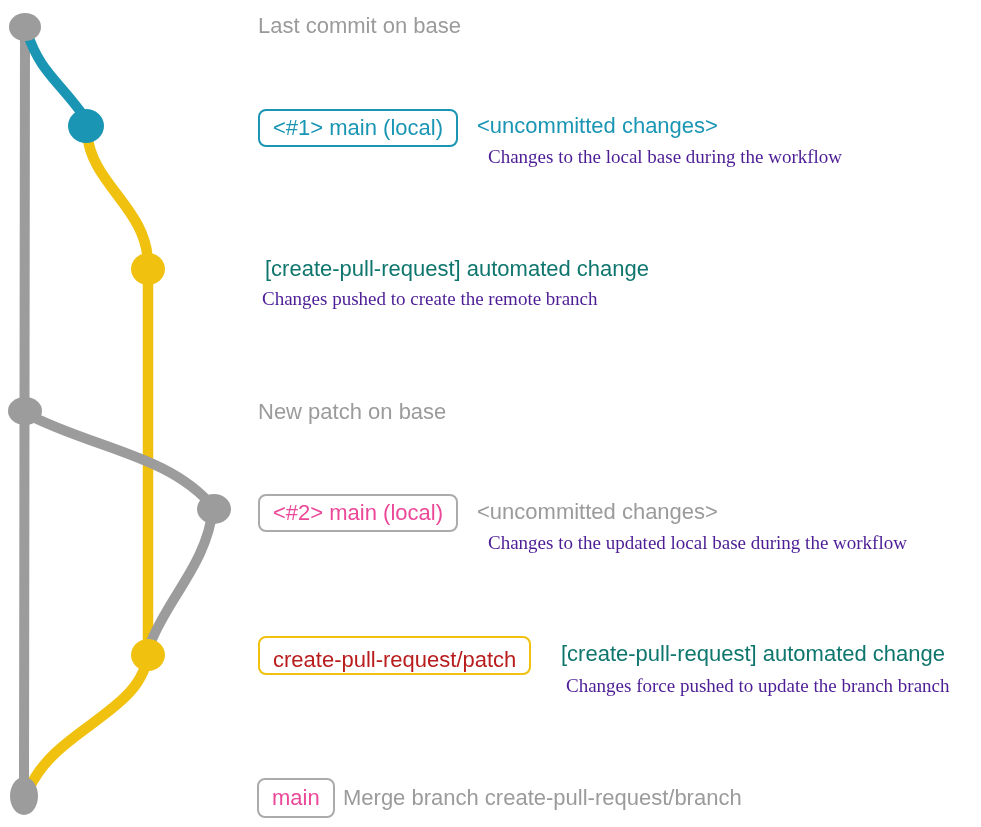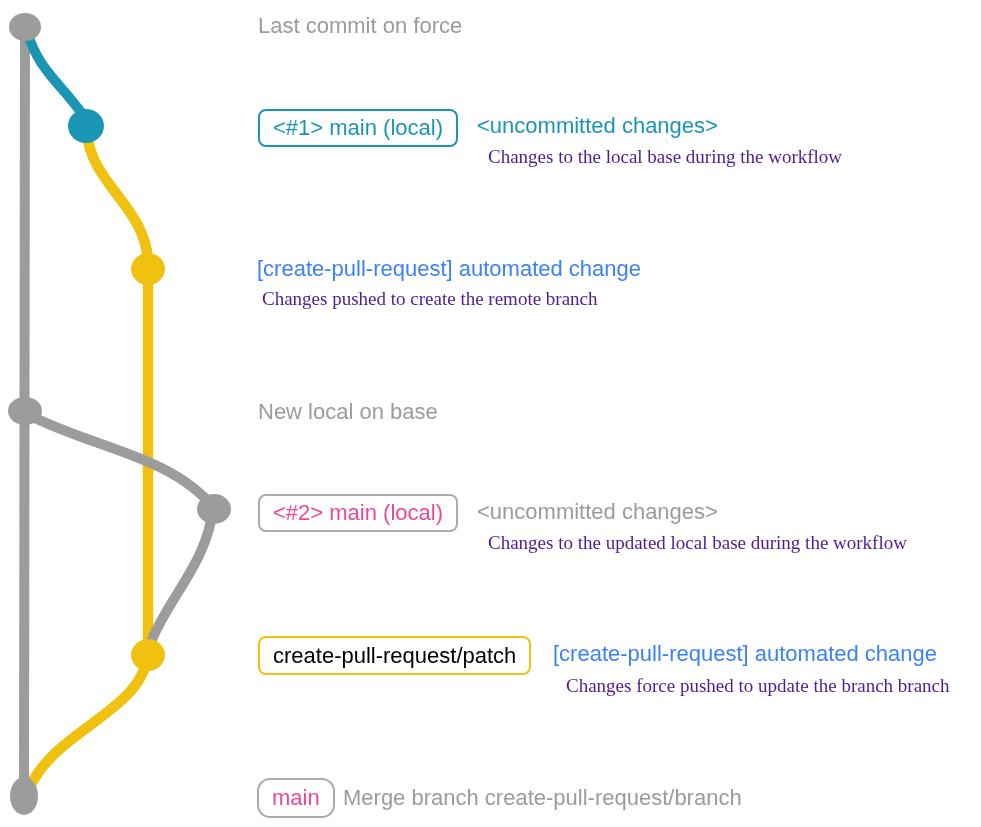--- a/index.html
+++ b/index.html
@@ -4,33 +4,33 @@
 <style>
   html,body{margin:0;padding:0;background:#ffffff;}
   .stage{
     position:relative;width:981px;height:827px;background:#ffffff;overflow:hidden;
     font-family:"Liberation Sans",sans-serif;
   }
   .graph-svg{position:absolute;left:0;top:0;width:981px;height:827px;}
   .lbl{position:absolute;white-space:nowrap;transform:translateY(-50%);font-size:22px;}
   .lbl-gray{color:#9B9B9B;}
   .lbl-teal{color:#1A96B4;}
-  .lbl-yellow{color:#3b82f6;}
+  .lbl-yellow{color:#0f766e;margin-left:8px;}
   .desc{
     position:absolute;white-space:nowrap;transform:translateY(-50%);
     font-family:Liberation Serif, serif;font-size:19px;color:#4c1d95;
   }
   .tagbox{
     position:absolute;display:flex;align-items:center;justify-content:center;
     padding:0 13px;border-radius:8px;border:2px solid;box-sizing:border-box;
     font-size:22px;white-space:nowrap;background:#ffffff;
   }
   .box-teal{border-color:#1A96B4;color:#1A96B4;}
   .box-gray{border-color:#ABABAB;color:#ec4899;}
-  .box-yellow{border-color:#F0C10E;color:#000000;}
+  .box-yellow{border-color:#F0C10E;color:#b91c1c;align-items:flex-end;}
 </style>
 </head>
 <body>
 
 <div class="stage">
 
   <svg class="graph-svg" viewBox="0 0 981 827" aria-hidden="true">
 
     <path d="M 25 27 L 24 793" fill="none" stroke-width="10" stroke-linecap="round" stroke="#9C9C9C"></path>
 
@@ -42,43 +42,43 @@
 
     <ellipse cx="25" cy="27" rx="16" ry="14" fill="#9C9C9C"></ellipse>
     <ellipse cx="86" cy="126" rx="18" ry="17" fill="#1A96B4"></ellipse>
     <ellipse cx="148" cy="269" rx="17" ry="16" fill="#F0C10E"></ellipse>
     <ellipse cx="25" cy="411" rx="17" ry="14" fill="#9C9C9C"></ellipse>
     <ellipse cx="214" cy="509" rx="17" ry="15" fill="#9C9C9C"></ellipse>
     <ellipse cx="148" cy="655" rx="17" ry="16" fill="#F0C10E"></ellipse>
     <ellipse cx="24" cy="796" rx="14" ry="19" fill="#9C9C9C"></ellipse>
   </svg>
 
-  <div class="lbl lbl-gray" style="left:258px;top:26px;">Last commit on force</div>
+  <div class="lbl lbl-gray" style="left:258px;top:26px;">Last commit on base</div>
 
   <div class="tagbox box-teal" style="left:258px;top:109px;height:38px;">
     <span>&lt;#1&gt; main (local)</span>
   </div>
   <div class="lbl lbl-teal" style="left:477px;top:126px;">&lt;uncommitted changes&gt;</div>
   <div class="desc" style="left:488px;top:157px;">Changes to the local base during the workflow</div>
 
   <div class="lbl lbl-yellow" style="left:257px;top:269px;">[create-pull-request] automated change</div>
   <div class="desc" style="left:262px;top:299px;text-align:right;">Changes pushed to create the remote branch</div>
 
-  <div class="lbl lbl-gray" style="left:258px;top:412px;">New local on base</div>
+  <div class="lbl lbl-gray" style="left:258px;top:412px;">New patch on base</div>
 
   <div class="tagbox box-gray" style="left:258px;top:494px;height:38px;">
     <span>&lt;#2&gt; main (local)</span>
   </div>
   <div class="lbl lbl-gray" style="left:477px;top:512px;">&lt;uncommitted changes&gt;</div>
   <div class="desc" style="left:488px;top:543px;">Changes to the updated local base during the workflow</div>
 
   <div class="tagbox box-yellow" style="left:258px;top:636px;height:39px;">
     <span>create-pull-request/patch</span>
   </div>
   <div class="lbl lbl-yellow" style="left:553px;top:654px;">[create-pull-request] automated change</div>
   <div class="desc" style="left:566px;top:686px;">Changes force pushed to update the branch branch</div>
 
-  <div class="tagbox box-gray" style="left:257px;top:778px;height:40px;border-radius:13px;">
+  <div class="tagbox box-gray" style="left:257px;top:778px;height:40px;border-radius:8px;">
     <span>main</span>
   </div>
   <div class="lbl lbl-gray" style="left:343px;top:798px;">Merge branch create-pull-request/branch</div>
 
 </div>
 
 </body></html>

